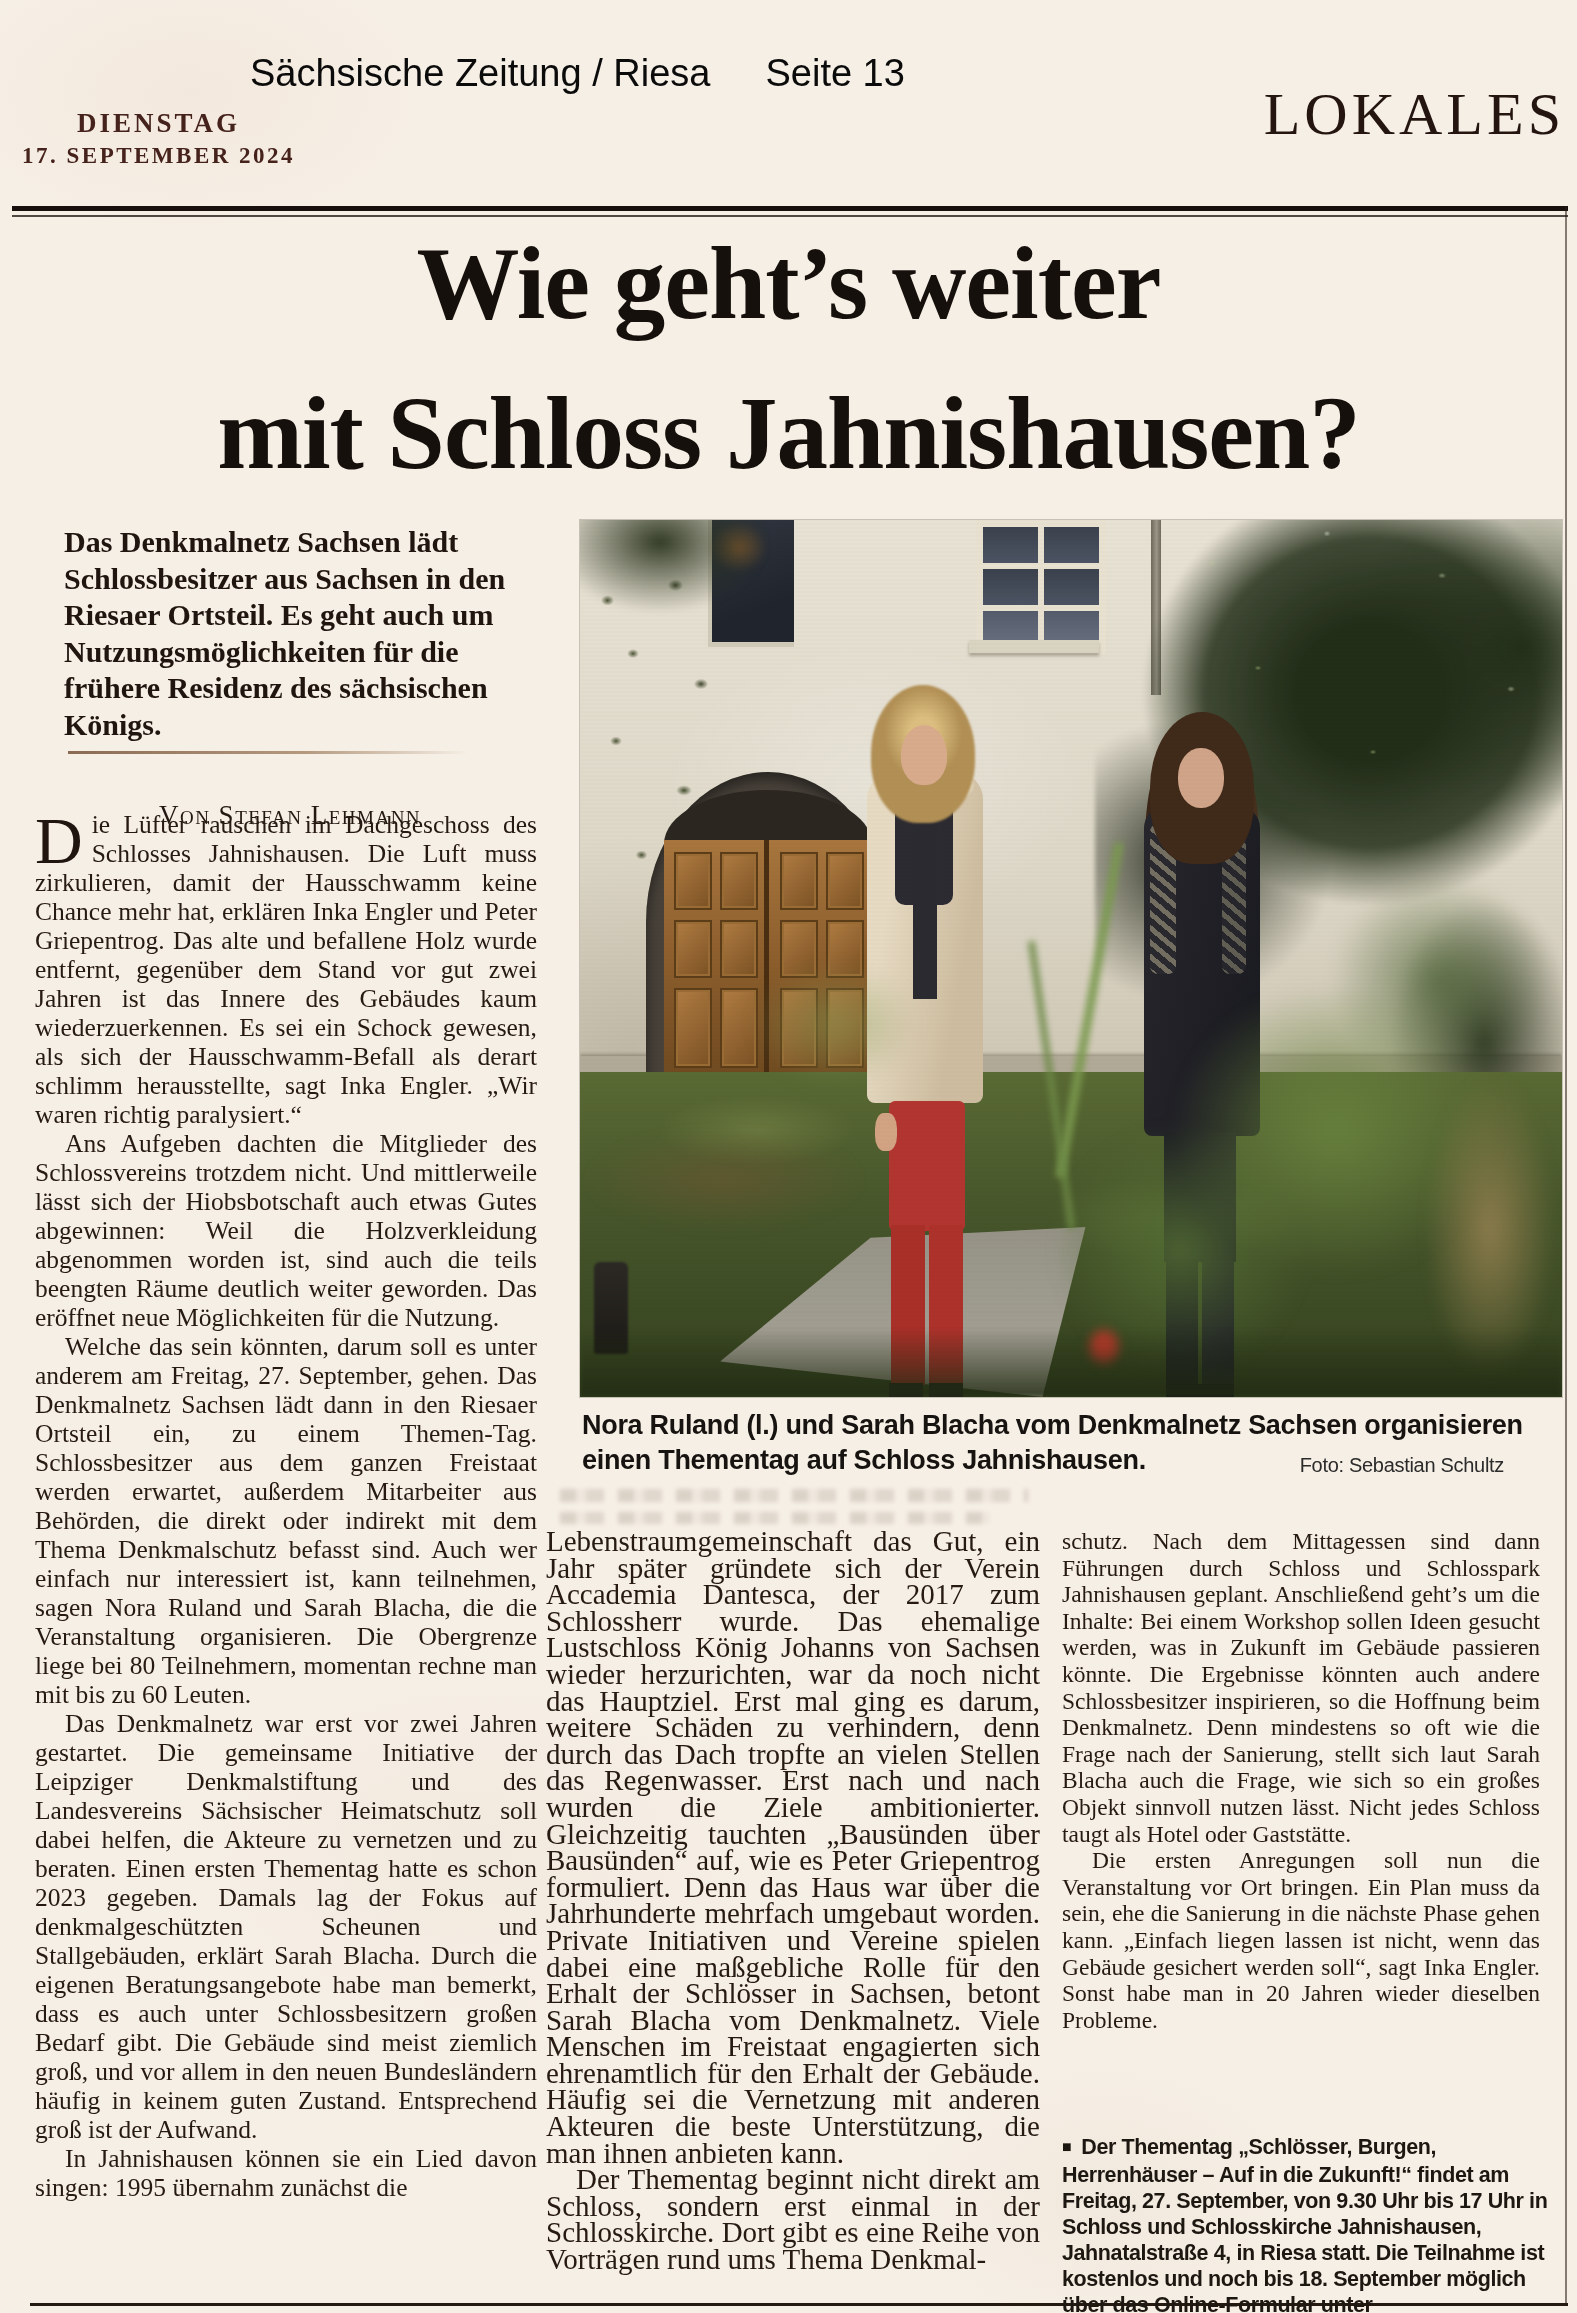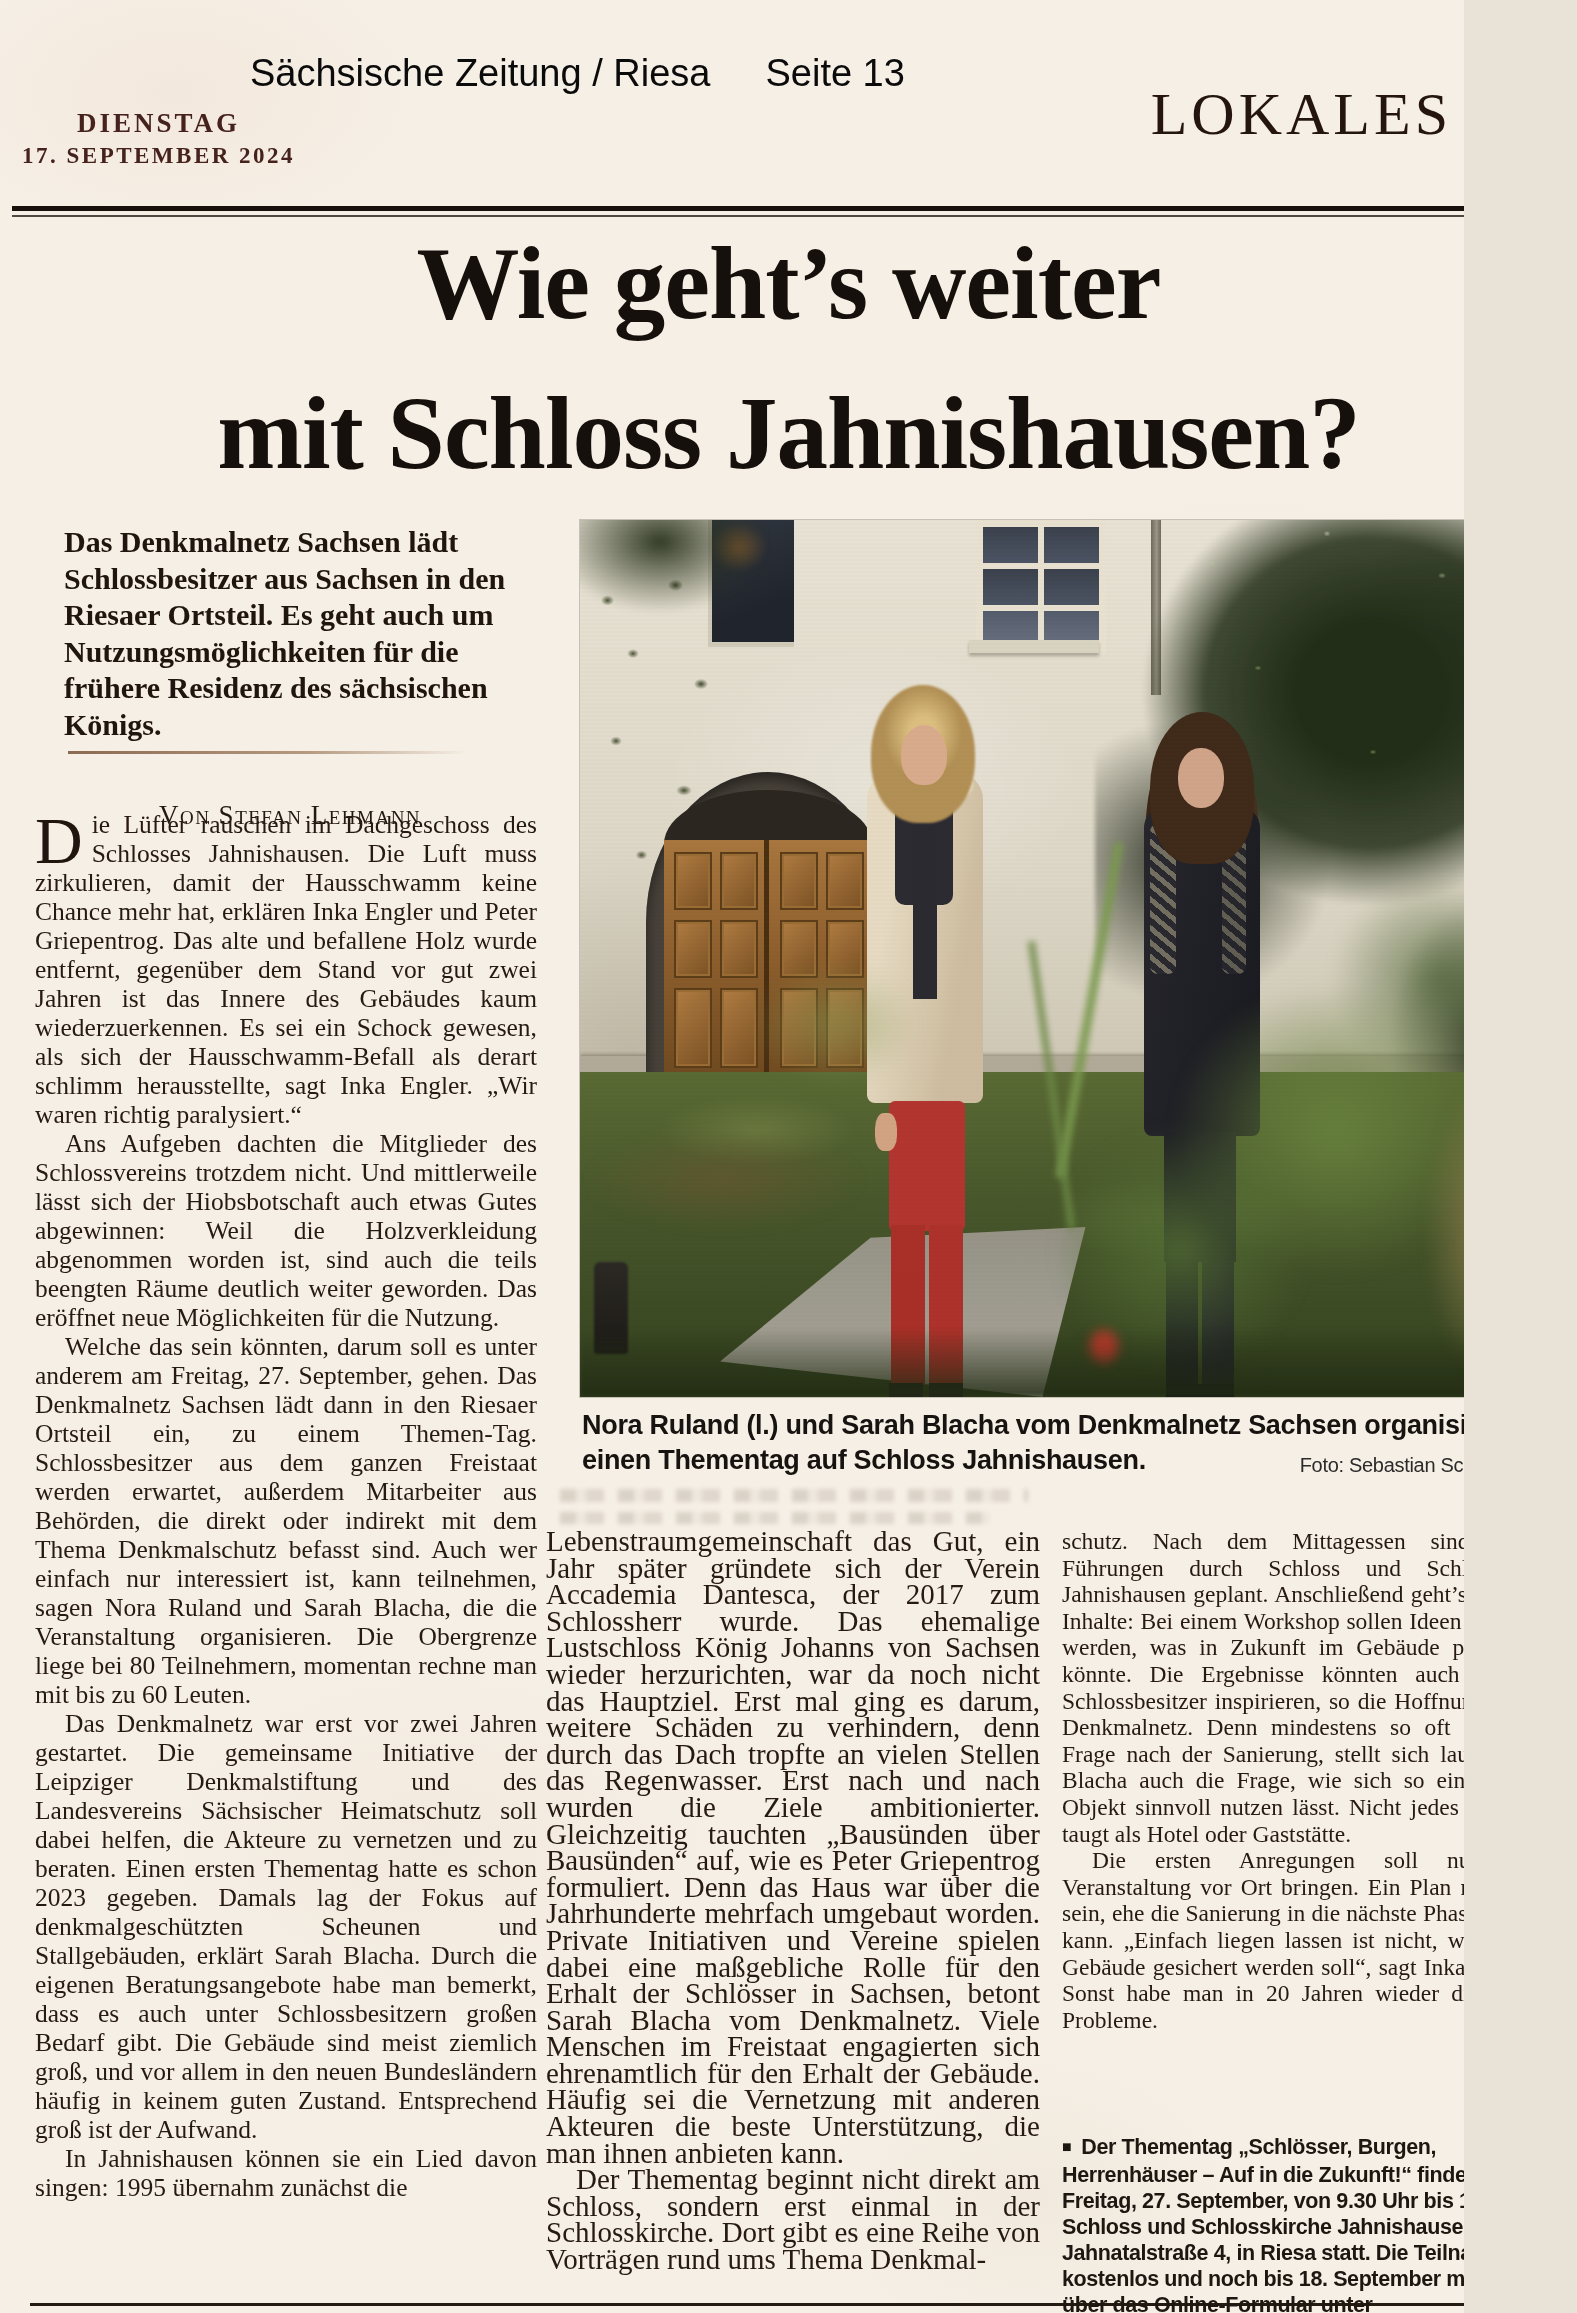--- a/index.html
+++ b/index.html
@@ -1,16 +1,16 @@
 <!DOCTYPE html>
 <html lang="de"><head>
 <meta charset="utf-8">
 <style>
   html,body{margin:0;padding:0;background:#e9e2d6;}
-  #page{position:relative;width:1464px;height:2313px;background:#f6efe5;overflow:hidden;
+  #page{position:relative;width:1577px;height:2313px;background:#f6efe5;overflow:hidden;
         font-family:"Liberation Serif","DejaVu Serif",serif;color:#261a13;}
   
   #paper-texture{position:absolute;inset:0;pointer-events:none;
     background:
       radial-gradient(340px 200px at 12% 4%, rgba(214,170,150,.10), transparent 70%),
       radial-gradient(500px 300px at 85% 30%, rgba(200,180,150,.08), transparent 70%),
       radial-gradient(400px 260px at 30% 80%, rgba(190,160,130,.07), transparent 70%),
       radial-gradient(300px 200px at 70% 95%, rgba(180,160,130,.08), transparent 70%);}
   
   .annotation{position:absolute;left:250px;top:52px;font-family:"Liberation Sans","DejaVu Sans",sans-serif;

